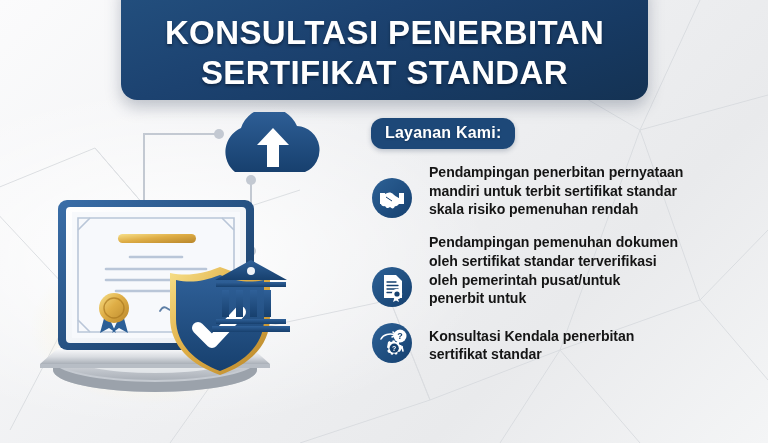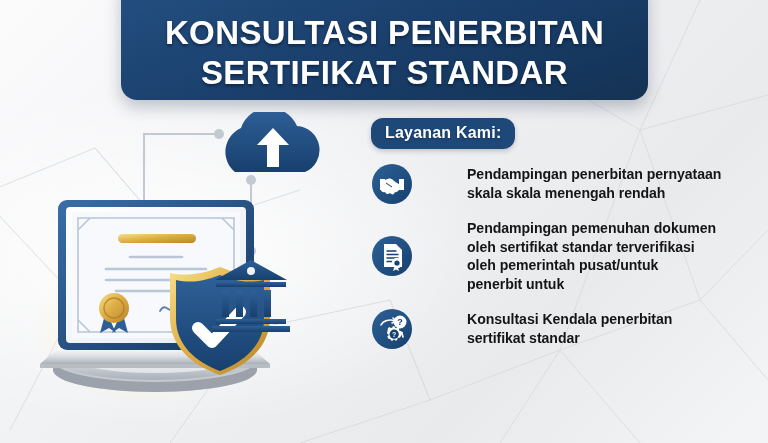--- a/index.html
+++ b/index.html
@@ -36,21 +36,21 @@
   
   .panel{position:absolute;left:371px;top:118px;width:392px;}
   .chip{
     display:inline-block;background:#1d4878;color:#fff;
     font-size:16px;font-weight:bold;letter-spacing:.2px;
     padding:6px 14px 7px 14px;border-radius:12px;
     box-shadow:0 2px 5px rgba(30,50,80,.25);
     text-shadow:0 1px 2px rgba(5,18,38,.35);
   }
   .bullets{margin-top:13px;}
-  .bullet{display:flex;align-items:center;margin-bottom:13px;gap:38px;}
+  .bullet{display:flex;align-items:flex-end;margin-bottom:13px;}
   .bullet-icon{flex:0 0 auto;width:42px;height:42px;margin-right:16px;margin-top:1px;}
   .bullet-text{
     font-size:14.1px;line-height:1.33;color:#151515;font-weight:600;
     letter-spacing:-.05px;padding-top:1px;
   }
   .bullet-text div{white-space:nowrap;}
 
   
   .illus{position:absolute;left:30px;top:112px;width:340px;height:300px;}
 </style>
@@ -207,21 +207,22 @@
             <g fill="#ffffff">
               <path d="M9 16 h5 v11 h-5 z" rx="1"></path>
               <path d="M28 16 h5 v11 h-5 z"></path>
               <path d="M14 17 c3 -2 6 -2 8 0 c2 2 6 4 6 4 v6 c0 0 -2 3 -4 2 c-1 3 -3 3 -5 1 c-2 2 -4 1 -5 -1 c-2 1 -4 -1 -4 -2 z"></path>
               <path d="M15 20 l6 4" stroke="#15406f" stroke-width="1" fill="none"></path>
             </g>
           </svg>
         </span>
         <div class="bullet-text">
           <div>Pendampingan penerbitan pernyataan</div>
-          <div>skala skala menengah rendah</div>
+          <div>mandiri untuk terbit sertifikat standar</div>
+          <div>skala risiko pemenuhan rendah</div>
         </div>
       </div>
 
       <div class="bullet">
         <span class="bullet-icon">
           <svg viewBox="0 0 42 42" width="42" height="42">
             <defs>
                 <linearGradient id="ic2" x1="0" y1="0" x2="1" y2="1">
               <stop offset="0" stop-color="#2d6196"></stop>
                   <stop offset="1" stop-color="#15406f"></stop>

